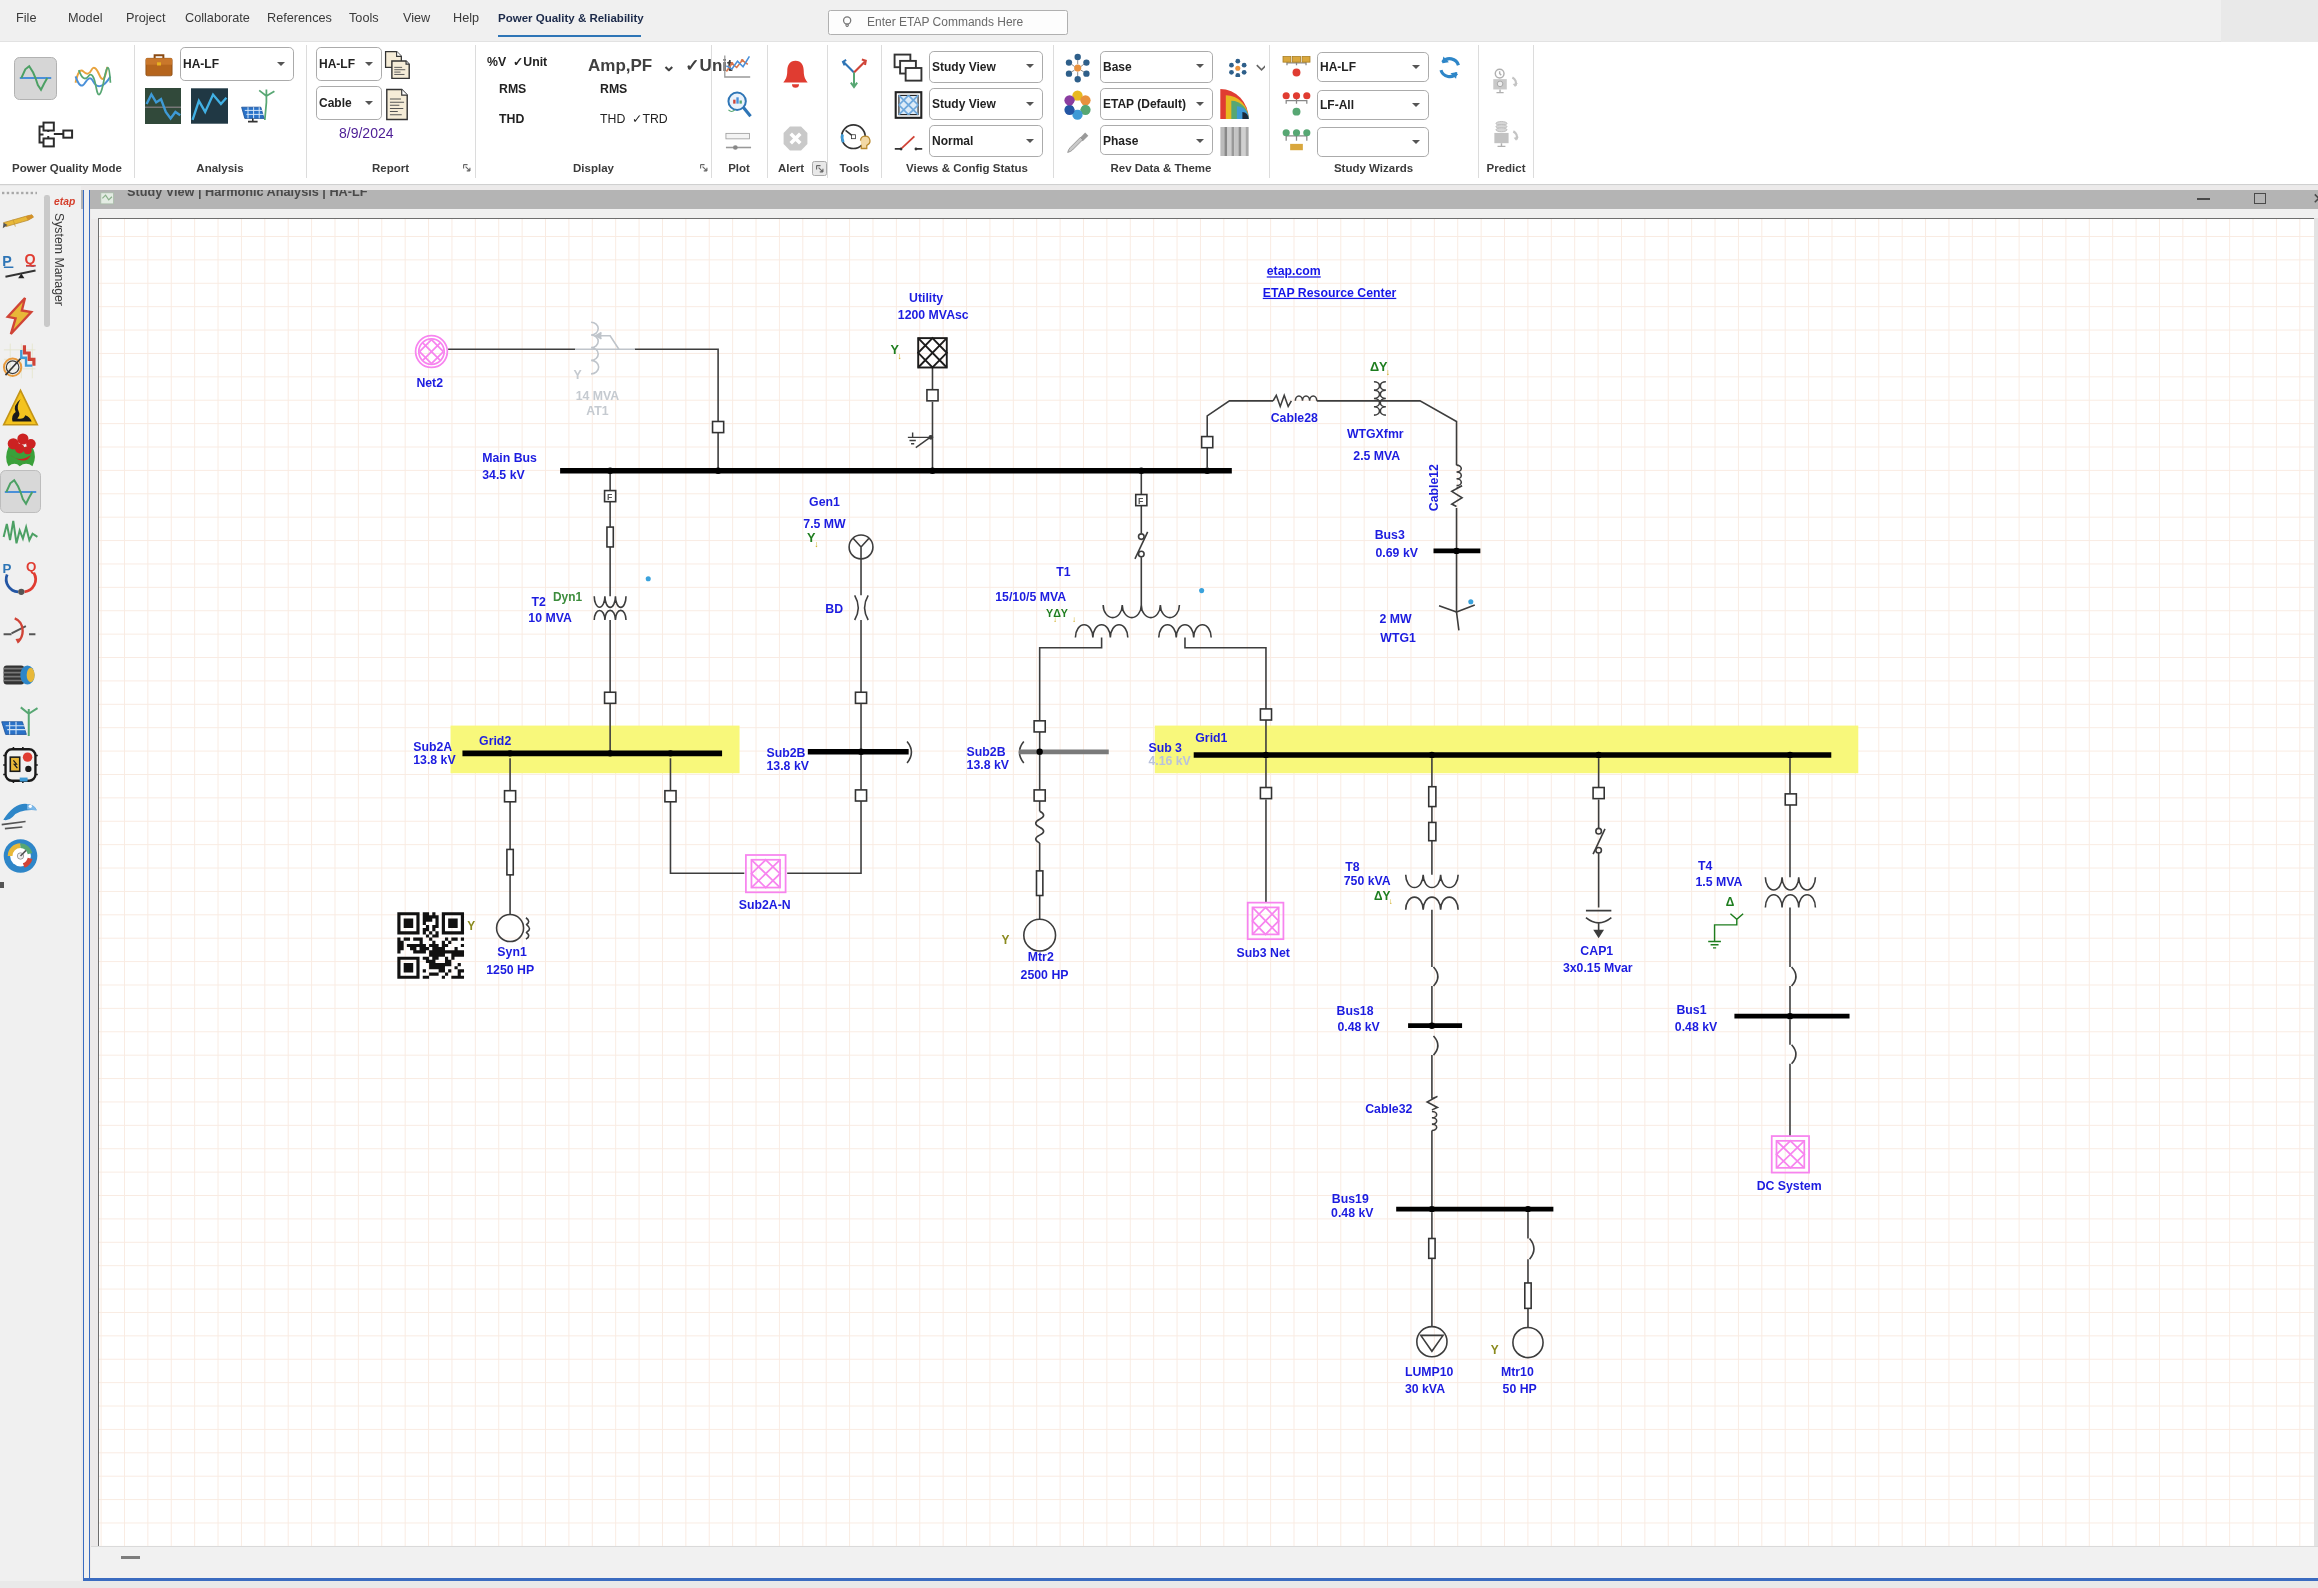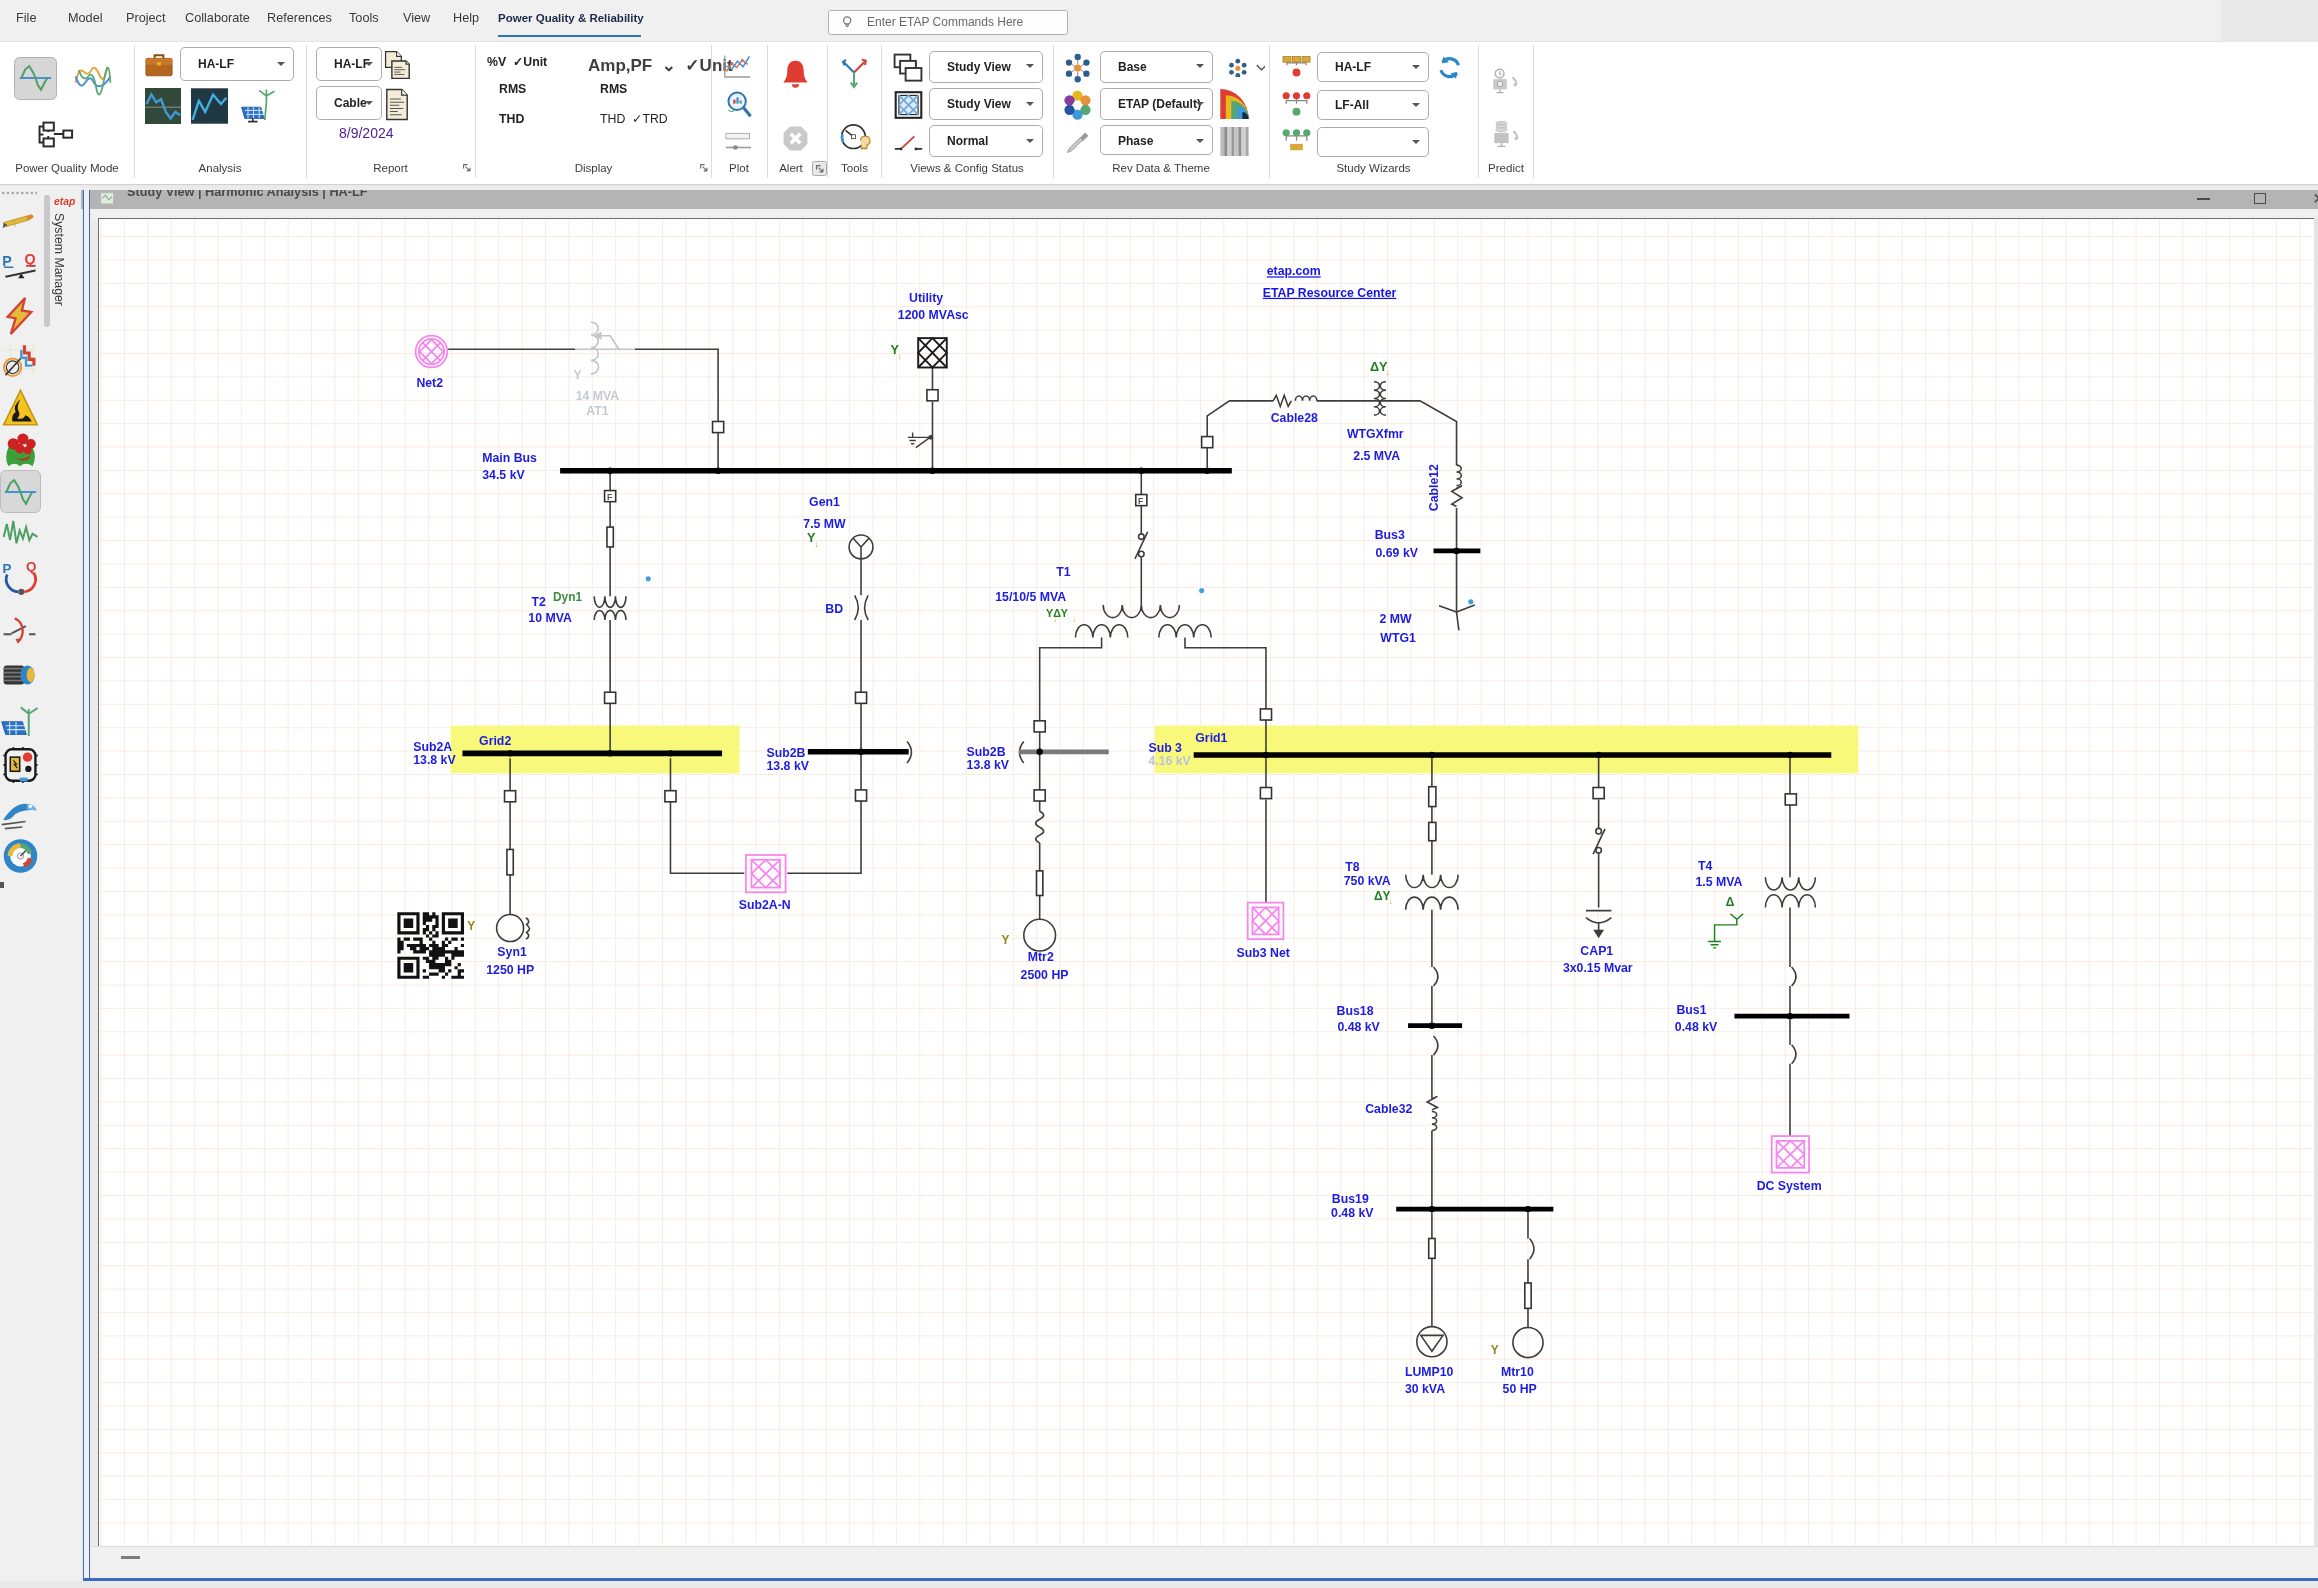--- a/index.html
+++ b/index.html
@@ -1,22 +1,22 @@
 <!DOCTYPE html>
 <html style="font-size:12.7px"><head>
 <meta charset="utf-8">
 <style>
 *{margin:0;padding:0;box-sizing:border-box}
 html,body{width:2319px;height:1588px;overflow:hidden}
 body{font-family:"Liberation Sans",sans-serif;background:#e9e9e9;position:relative}
 .abs{position:absolute}
 .mi{position:absolute;top:11px;font-size:12.7px;color:#3a3a3a}
 .sep{position:absolute;top:3.2px;height:133px;width:0.8px;background:#dcdcdc}
-.glabel{position:absolute;top:120px;font-size:11.5px;font-weight:normal;color:#3b3b3b;text-align:center}
-.dd{position:absolute;background:#fff;border:0.8px solid #ababab;border-radius:4.8px;font-size:12px;font-weight:bold;color:#222;line-height:33px;padding-left:17px}
+.glabel{position:absolute;top:120px;font-size:11.5px;font-weight:bold;color:#3b3b3b;text-align:center}
+.dd{position:absolute;background:#fff;border:0.8px solid #ababab;border-radius:4.8px;font-size:12px;font-weight:bold;color:#222;line-height:33px;padding-left:2px}
 .dd .car{position:absolute;right:8px;top:14.3px;width:0;height:0;border-left:4px solid transparent;border-right:4px solid transparent;border-top:4.8px solid #555}
 .launch{position:absolute;width:10.3px;height:10.3px}
 </style>
 </head>
 <body>
 
 <div class="abs" style="left:0;top:0;width:2221px;height:42px;background:#f0f0f0;border-bottom:0.8px solid #e2e2e2">
   <span class="mi" style="left:16px">File</span>
   <span class="mi" style="left:68px">Model</span>
   <span class="mi" style="left:126px">Project</span>

